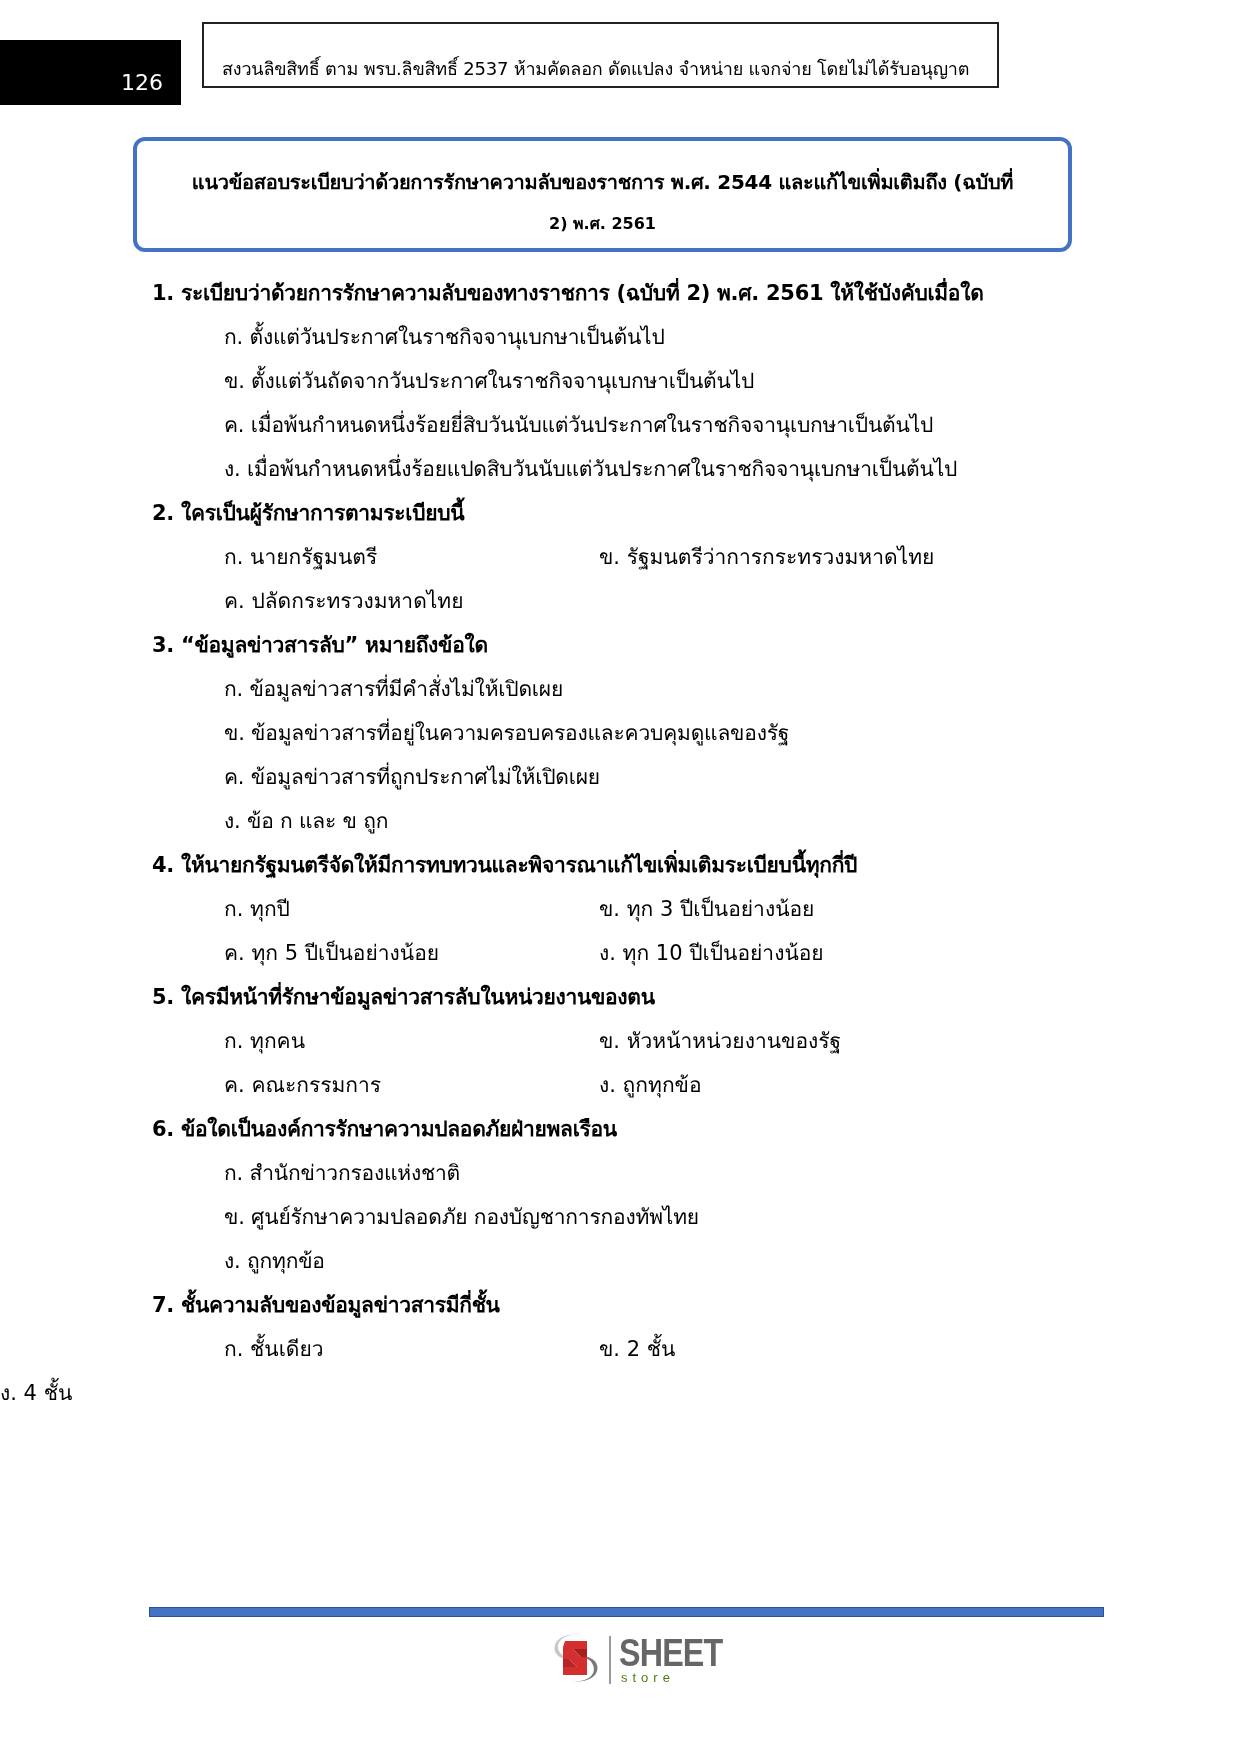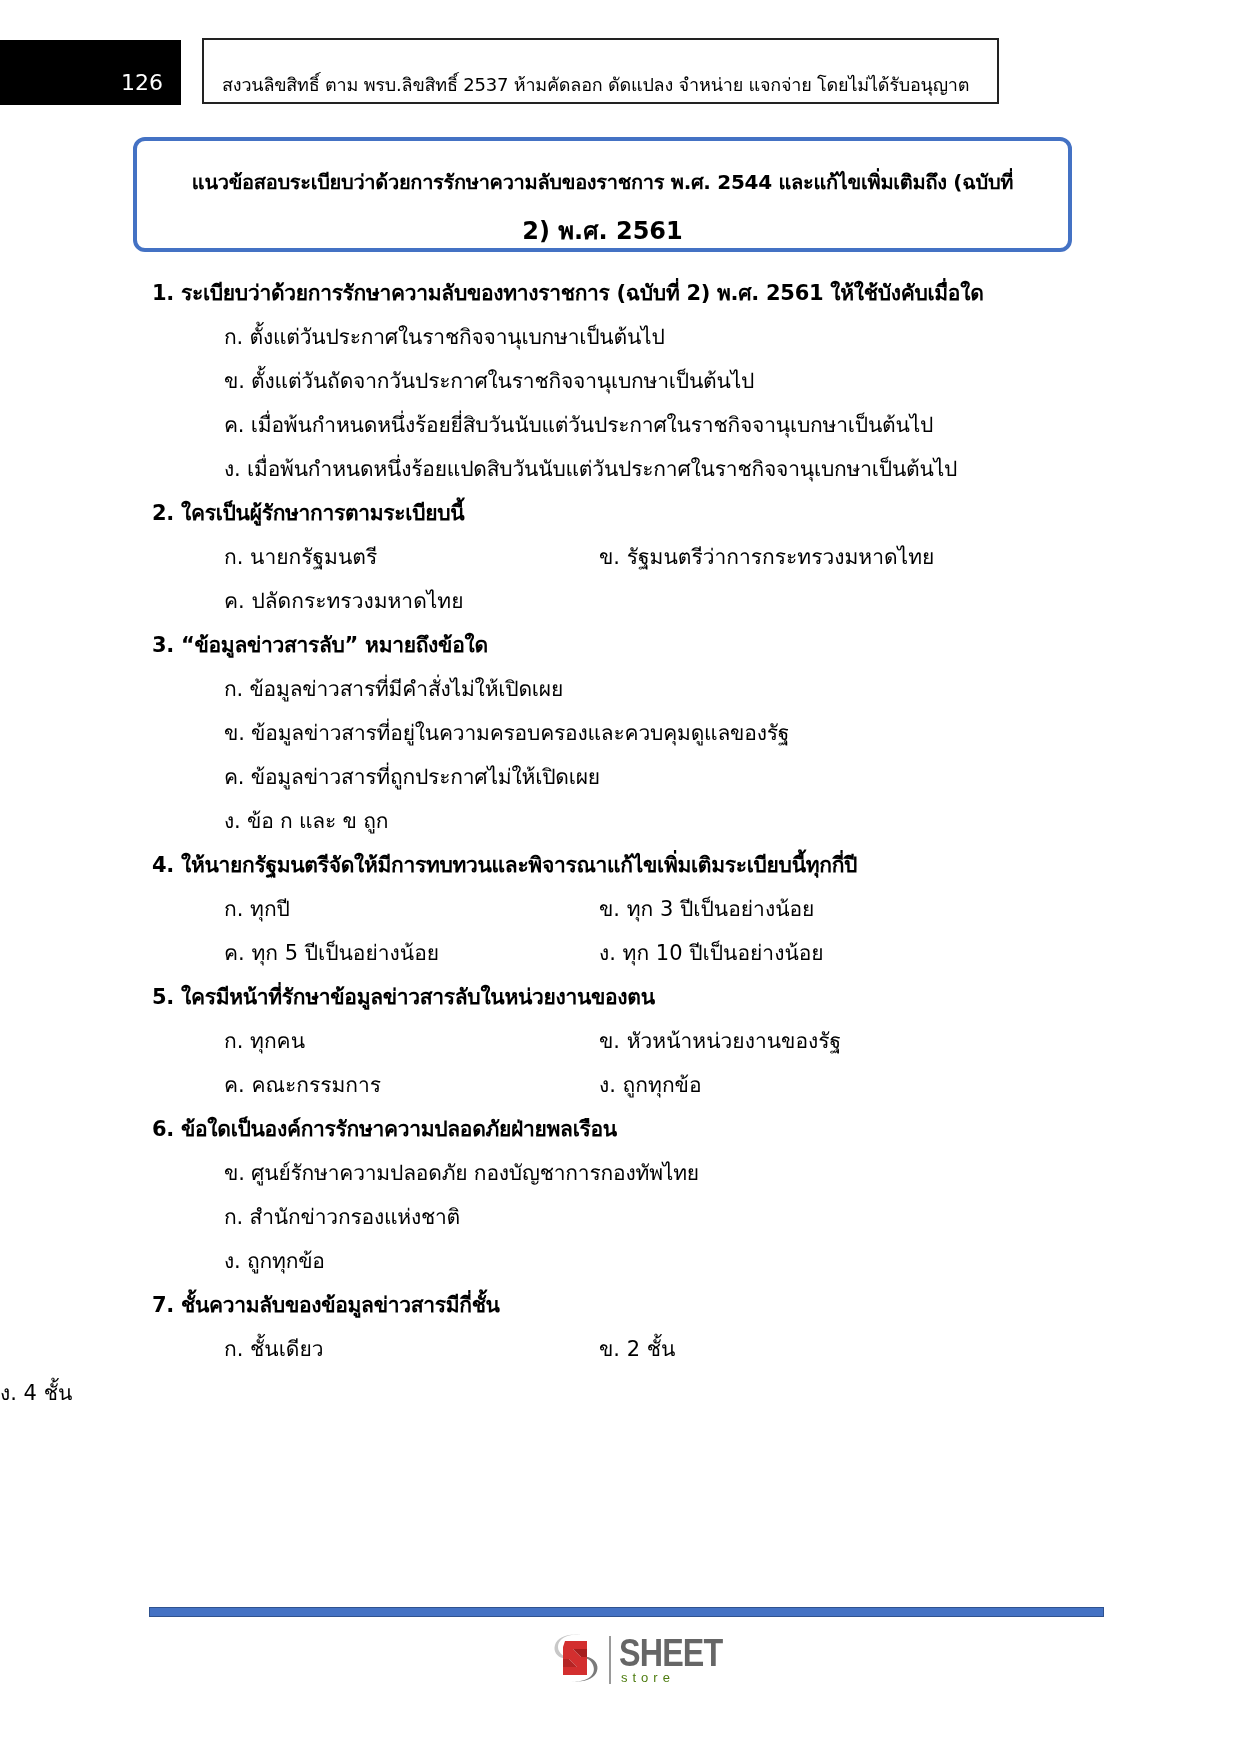--- a/index.html
+++ b/index.html
@@ -4,32 +4,32 @@
 <style>
   html, body { margin: 0; padding: 0; background: #ffffff; }
   body { width: 1241px; height: 1755px; position: relative; overflow: hidden;
          font-family: "DejaVu Sans", "Liberation Sans", sans-serif; color: #000; }
 
   .page-num-box { position: absolute; left: 0; top: 40px; width: 181px; height: 65px;
                   background: #000; }
   .page-num { position: absolute; right: 18px; bottom: 10px; color: #fff;
               font-size: 22px; font-family: "DejaVu Sans", sans-serif; font-weight: normal; margin-left: 32px; }
 
-  .copyright-box { position: absolute; left: 202px; top: 38px; width: 797px; height: 66px;
+  .copyright-box { position: absolute; left: 202px; top: 22px; width: 797px; height: 66px;
                    border: 2px solid #222; box-sizing: border-box; }
   .copyright-text { position: absolute; left: 18px; top: 30px; font-size: 18px;
                     white-space: nowrap; letter-spacing: -0.2px; }
 
   .title-box { position: absolute; left: 133px; top: 137px; width: 939px; height: 115px;
                border: 4px solid #4472c4; border-radius: 12px; box-sizing: border-box;
                text-align: center; }
   .title-line1 { position: absolute; left: 0; right: 0; top: 25px; font-weight: bold;
                  font-size: 20px; white-space: nowrap; letter-spacing: -0.3px; }
   .title-line2 { position: absolute; left: 0; right: 0; top: 70px; font-weight: bold;
-                 font-size: 24px; white-space: nowrap; }
+                 font-size: 16px; white-space: nowrap; }
 
   .qa { position: absolute; left: 0; top: 271px; width: 1241px; }
   .line { height: 44px; line-height: 44px; white-space: nowrap; font-size: 21px;
           position: relative; }
   .q { padding-left: 152px; font-weight: bold; letter-spacing: -0.3px; }
   .opt { padding-left: 224px; letter-spacing: -0.2px; }
   .opt-row { display: flex; align-items: center; }
   .opt-row .c1 { width: 375px; padding-left: 224px; }
   .opt-row .c2 { padding-left: 0; }
 
@@ -99,22 +99,22 @@
   <div class="line opt-row">
     <span class="c1">ก. ทุกคน</span>
     <span class="c2">ข. หัวหน้าหน่วยงานของรัฐ</span>
   </div>
   <div class="line opt-row">
     <span class="c1">ค. คณะกรรมการ</span>
     <span class="c2">ง. ถูกทุกข้อ</span>
   </div>
 
   <div class="line q">6. ข้อใดเป็นองค์การรักษาความปลอดภัยฝ่ายพลเรือน</div>
+  <div class="line opt">ก. สำนักข่าวกรองแห่งชาติ</div>
   <div class="line opt">ข. ศูนย์รักษาความปลอดภัย กองบัญชาการกองทัพไทย</div>
-  <div class="line opt">ก. สำนักข่าวกรองแห่งชาติ</div>
   <div class="line opt">ง. ถูกทุกข้อ</div>
 
   <div class="line q">7. ชั้นความลับของข้อมูลข่าวสารมีกี่ชั้น</div>
   <div class="line opt-row">
     <span class="c1">ก. ชั้นเดียว</span>
     <span class="c2">ข. 2 ชั้น</span>
   </div>
   <div class="line opt-row">
     <span class="c2">ง. 4 ชั้น</span>
   </div>

